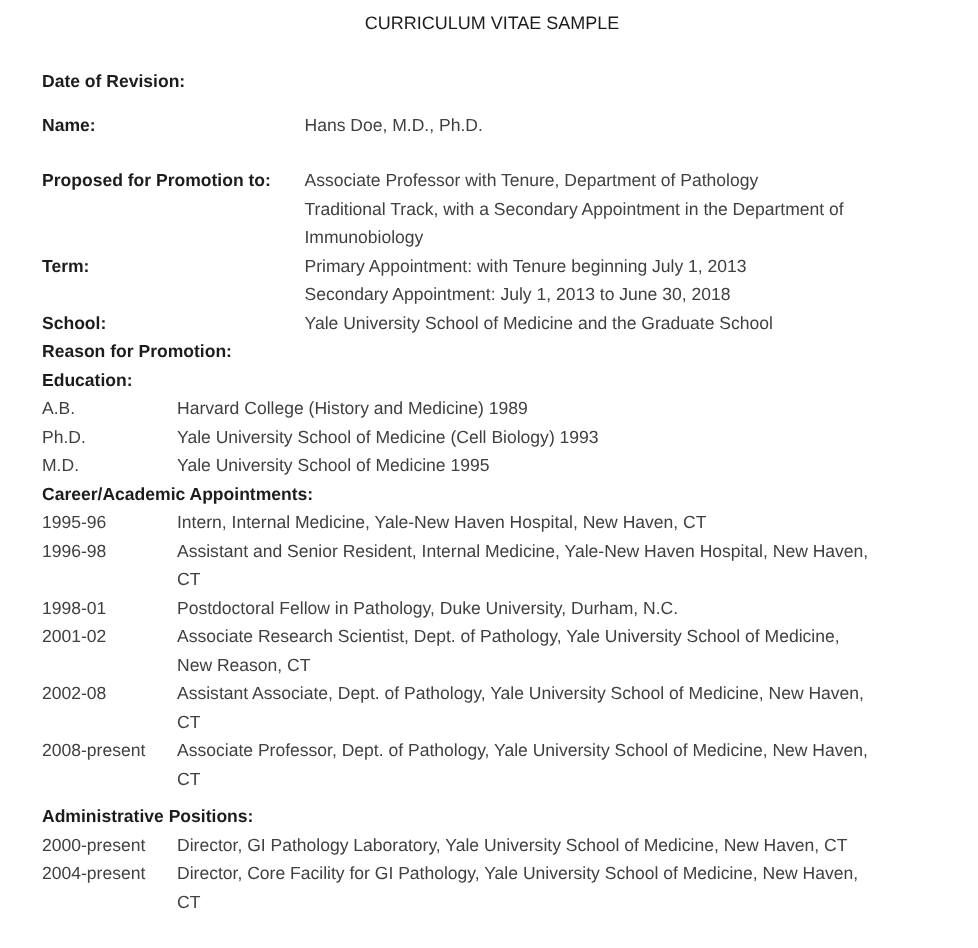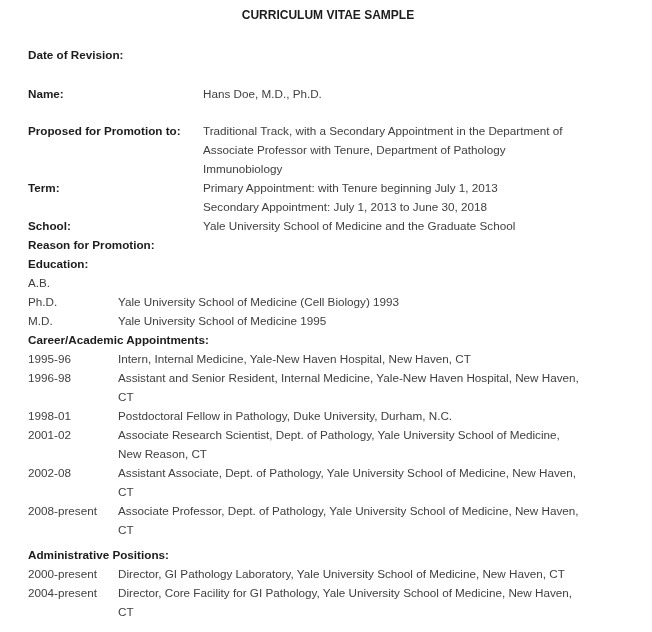--- a/index.html
+++ b/index.html
@@ -11,31 +11,31 @@
     overflow: hidden;
     font-family: "Liberation Sans", sans-serif;
     font-size: 11.7px;
     line-height: 19px;
     color: #404040;
   }
   .page { padding: 6px 24px 0 28px; }
 
   .doc-title {
     text-align: center;
-    font-weight: 700;
+    font-weight: 400;
     font-size: 12px;
     color: #1c1c1c;
     margin-bottom: 20px;
   }
 
   .field-row { display: flex; }
   .field-label { flex: 0 0 175px; width: 175px; font-weight: 700; color: #1c1c1c; }
   .field-value { flex: 1; min-width: 0; }
 
-  .mb10 { margin-bottom: 20px; }
+  .mb10 { margin-bottom: 10px; }
   .mb18 { margin-bottom: 18px; }
   .mt10 { margin-top: 0; }
   .mt6  { margin-top: 6px; }
 
   .section-heading { font-weight: 700; color: #1c1c1c; }
 
   .entry-row { display: flex; justify-content: space-between; }
   .entry-term { flex: 0 0 90px; width: 90px; }
   .entry-desc { flex: 1; min-width: 0; }
 
@@ -56,22 +56,22 @@
   <div class="field-row mb18">
     <div class="field-label">Name:</div>
     <div class="field-value">
       <div class="line">Hans Doe, M.D., Ph.D.</div>
     </div>
   </div>
 
   <div class="field-row">
     <div class="field-label">Proposed for Promotion to:</div>
     <div class="field-value">
+      <div class="line">Associate Professor with Tenure, Department of Pathology</div>
       <div class="line">Traditional Track, with a Secondary Appointment in the Department of</div>
-      <div class="line">Associate Professor with Tenure, Department of Pathology</div>
       <div class="line">Immunobiology</div>
     </div>
   </div>
 
   <div class="field-row">
     <div class="field-label">Term:</div>
     <div class="field-value">
       <div class="line">Primary Appointment: with Tenure beginning July 1, 2013</div>
       <div class="line">Secondary Appointment: July 1, 2013 to June 30, 2018</div>
     </div>
@@ -85,20 +85,23 @@
   </div>
 
   <div class="section mt10">
     <div class="section-heading">Reason for Promotion:</div>
   </div>
 
   <div class="section">
     <div class="section-heading">Education:</div>
     <div class="entry-row">
       <div class="entry-term">A.B.</div>
+      <div class="entry-desc">
+        <div class="line">Harvard College (History and Medicine) 1989</div>
+      </div>
     </div>
     <div class="entry-row">
       <div class="entry-term">Ph.D.</div>
       <div class="entry-desc">
         <div class="line">Yale University School of Medicine (Cell Biology) 1993</div>
       </div>
     </div>
     <div class="entry-row">
       <div class="entry-term">M.D.</div>
       <div class="entry-desc">

